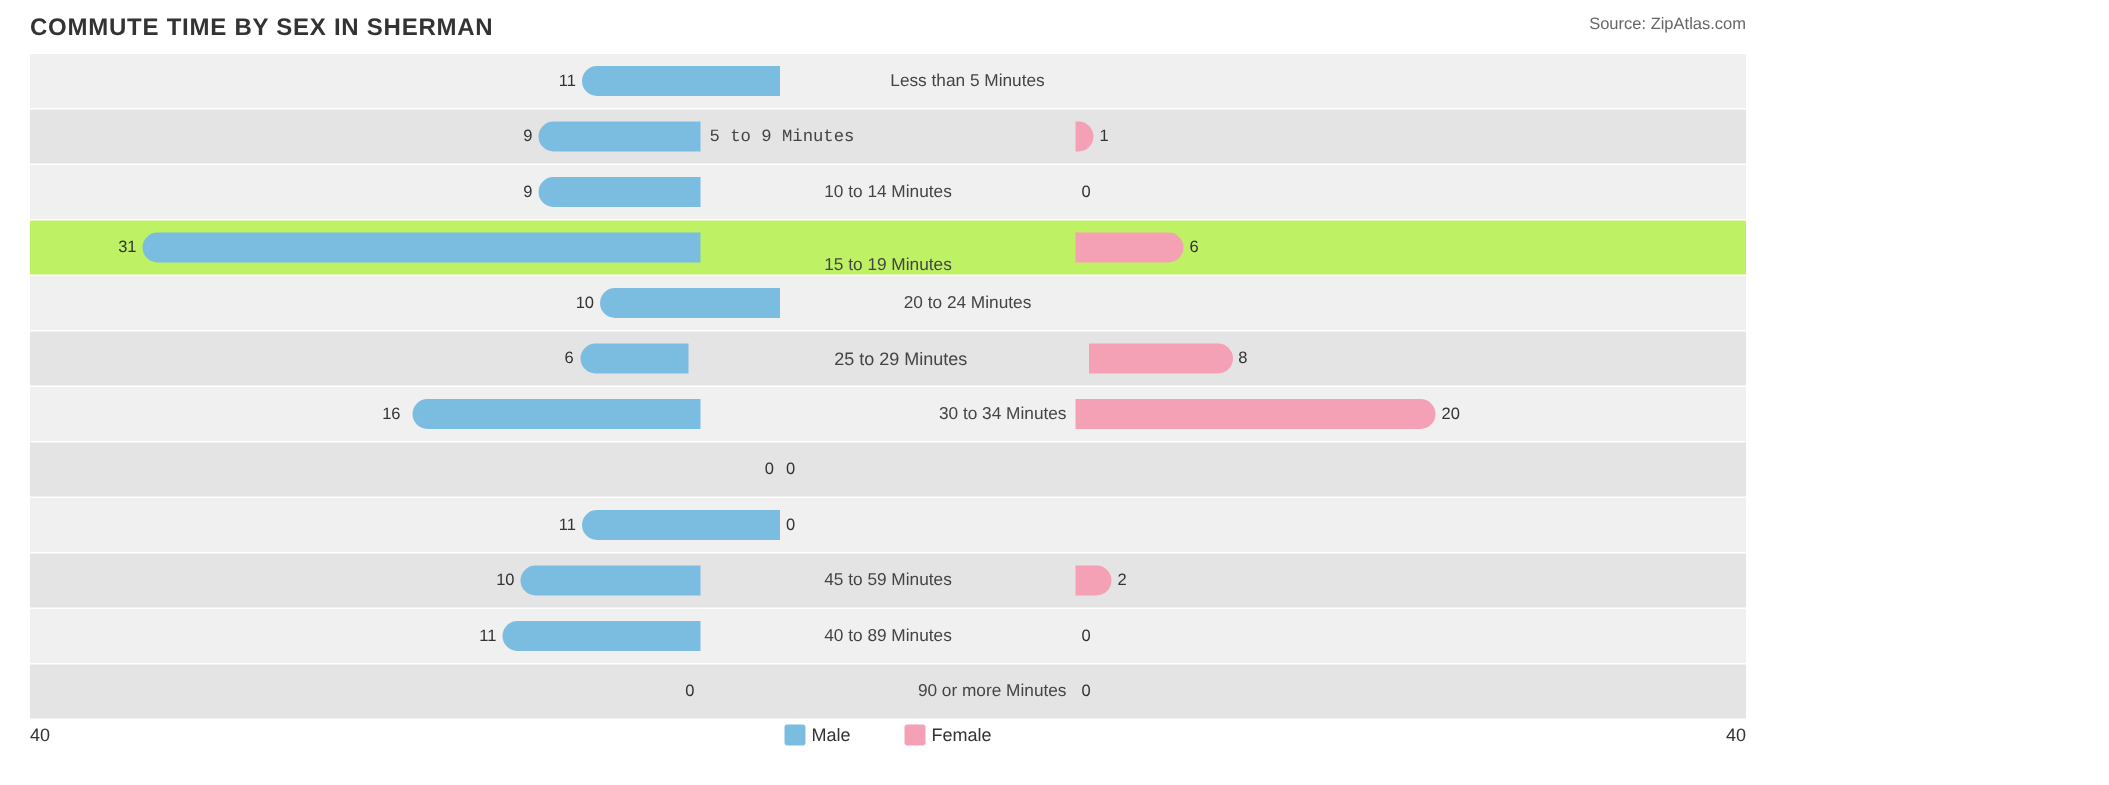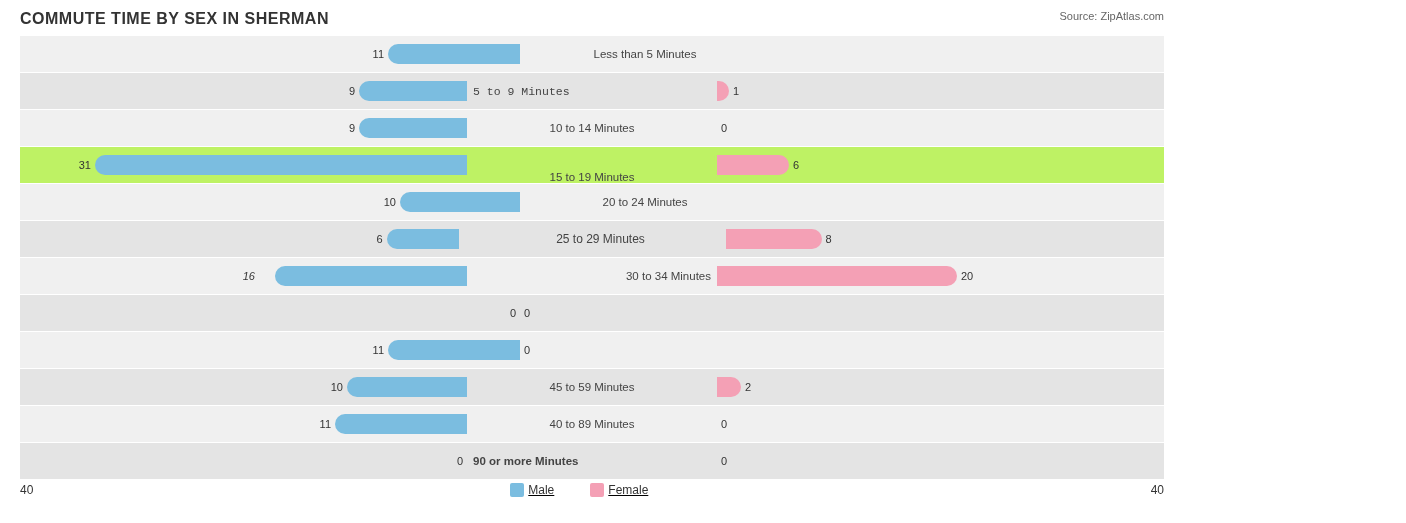--- a/index.html
+++ b/index.html
@@ -39,23 +39,22 @@
     .axis-left {
       width: 600px;
       display: flex;
       justify-content: flex-start;
       font-size: 12px;
       color: #333;
     }
     .axis-center {
       width: 200px;
       display: flex;
-      justify-content: flex-start;
+      justify-content: center;
       gap: 36px;
-      text-decoration: underline;
     }
     .axis-right {
       width: 600px;
       display: flex;
       justify-content: flex-end;
       font-size: 12px;
       color: #333;
     }
     .legend-item {
       display: flex;
@@ -135,21 +134,21 @@
       </div>
       <div style="width:250px;text-align:center;font-size:12px;color:#444;flex-shrink:0;padding:0 6px;margin-left:17px;">25 to 29 Minutes</div>
       <div style="width:500px;height:36px;position:relative;display:flex;align-items:center;">
         <div style="height:20px;background:#f4a0b5;border-radius:0 10px 10px 0;position:absolute;left:0;top:50%;transform:translateY(-50%);width:96px;"></div>
         <span style="position:absolute;font-size:11px;color:#333;top:50%;transform:translateY(-50%);left:100px;white-space:nowrap;">8</span>
       </div>
     </div>
       <div style="display: flex; align-items: center; height: 36px; background: rgb(240, 240, 240); margin-bottom: 1px;">
       <div style="width:500px;height:36px;position:relative;display:flex;align-items:center;justify-content:flex-end;">
         <div style="height:20px;background:#7bbde0;border-radius:10px 0 0 10px;position:absolute;right:0;top:50%;transform:translateY(-50%);width:192px;"></div>
-        <span style="position:absolute;font-size:11px;color:#333;top:50%;transform:translateY(-50%);right:212px;white-space:nowrap;font-style:italic;">16</span>
+        <span style="position:absolute;font-size:11px;color:#333;top:50%;transform:translateY(-50%);right:200px;white-space:nowrap;">16</span>
       </div>
       <div style="width:250px;text-align:right;font-size:11.5px;color:#444;flex-shrink:0;padding:0 6px;">30 to 34 Minutes</div>
       <div style="width:500px;height:36px;position:relative;display:flex;align-items:center;">
         <div style="height:20px;background:#f4a0b5;border-radius:0 10px 10px 0;position:absolute;left:0;top:50%;transform:translateY(-50%);width:240px;"></div>
         <span style="position:absolute;font-size:11px;color:#333;top:50%;transform:translateY(-50%);left:244px;white-space:nowrap;">20</span>
       </div>
     </div>
       <div style="display: flex; align-items: center; height: 36px; background: rgb(228, 228, 228); margin-bottom: 1px;">
       <div style="width:500px;height:36px;position:relative;display:flex;align-items:center;justify-content:flex-end;">
         <div style="height:20px;background:#7bbde0;border-radius:10px 0 0 10px;position:absolute;right:0;top:50%;transform:translateY(-50%);width:0px;"></div>
@@ -190,21 +189,21 @@
       <div style="width:500px;height:36px;position:relative;display:flex;align-items:center;">
         <div style="height:20px;background:#f4a0b5;border-radius:0 10px 10px 0;position:absolute;left:0;top:50%;transform:translateY(-50%);width:0px;"></div>
         <span style="position:absolute;font-size:11px;color:#333;top:50%;transform:translateY(-50%);left:4px;white-space:nowrap;">0</span>
       </div>
     </div>
       <div style="display: flex; align-items: center; height: 36px; background: rgb(228, 228, 228); margin-bottom: 1px;">
       <div style="width:500px;height:36px;position:relative;display:flex;align-items:center;justify-content:flex-end;">
         <div style="height:20px;background:#7bbde0;border-radius:10px 0 0 10px;position:absolute;right:0;top:50%;transform:translateY(-50%);width:0px;"></div>
         <span style="position:absolute;font-size:11px;color:#333;top:50%;transform:translateY(-50%);right:4px;white-space:nowrap;">0</span>
       </div>
-      <div style="width:250px;text-align:left;font-size:11.5px;color:#444;flex-shrink:0;padding:0 6px;font-weight:bold;">90 or more Minutes</div>
+      <div style="width:250px;text-align:right;font-size:11.5px;color:#444;flex-shrink:0;padding:0 6px;">90 or more Minutes</div>
       <div style="width:500px;height:36px;position:relative;display:flex;align-items:center;">
         <div style="height:20px;background:#f4a0b5;border-radius:0 10px 10px 0;position:absolute;left:0;top:50%;transform:translateY(-50%);width:0px;"></div>
         <span style="position:absolute;font-size:11px;color:#333;top:50%;transform:translateY(-50%);left:4px;white-space:nowrap;">0</span>
       </div>
     </div>
     </div>
 
   <div class="axis-row">
     <div class="axis-left">
       <span>40</span>

